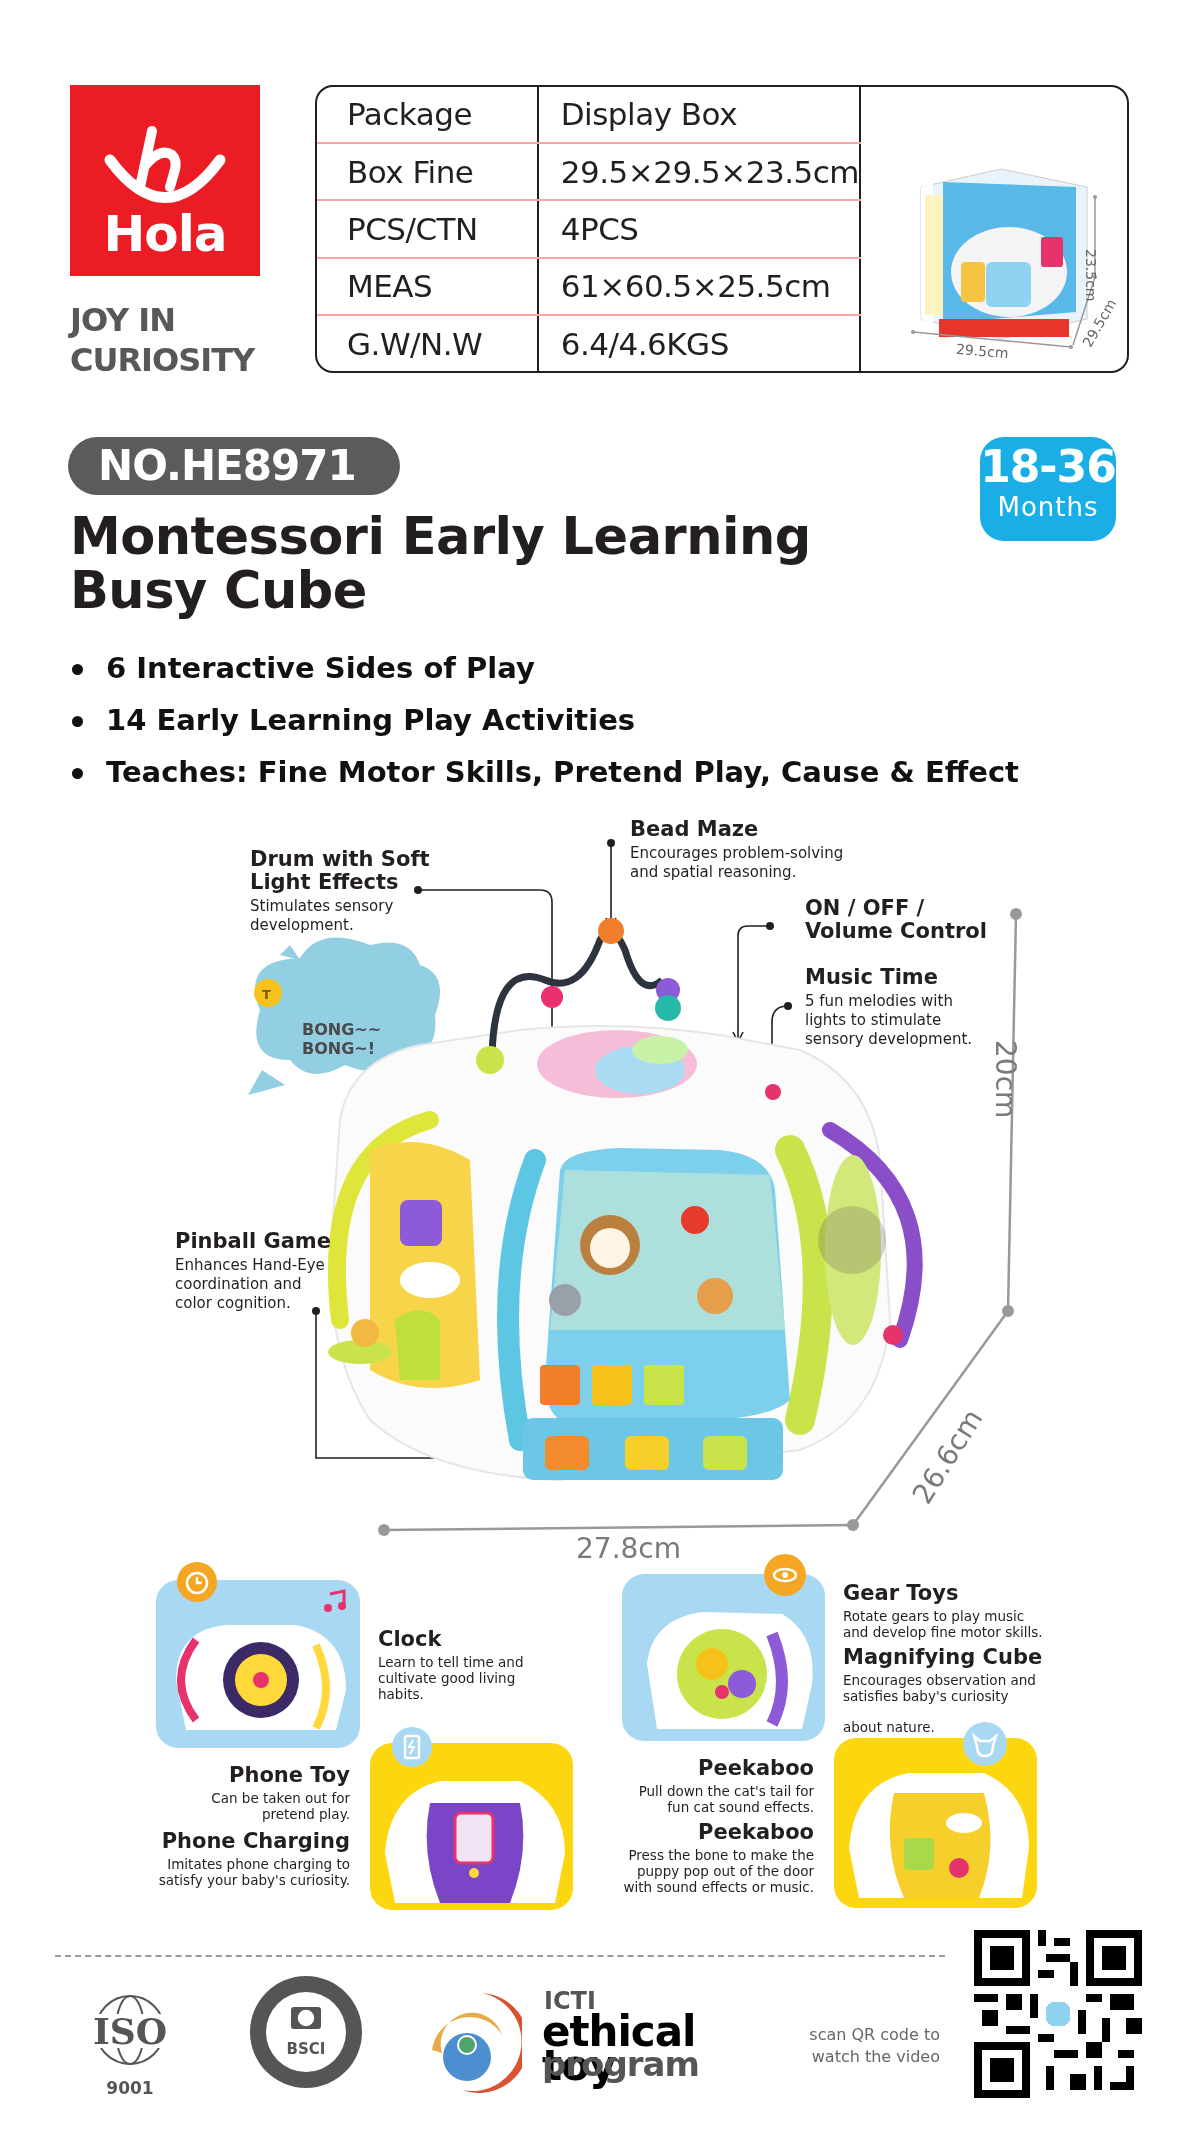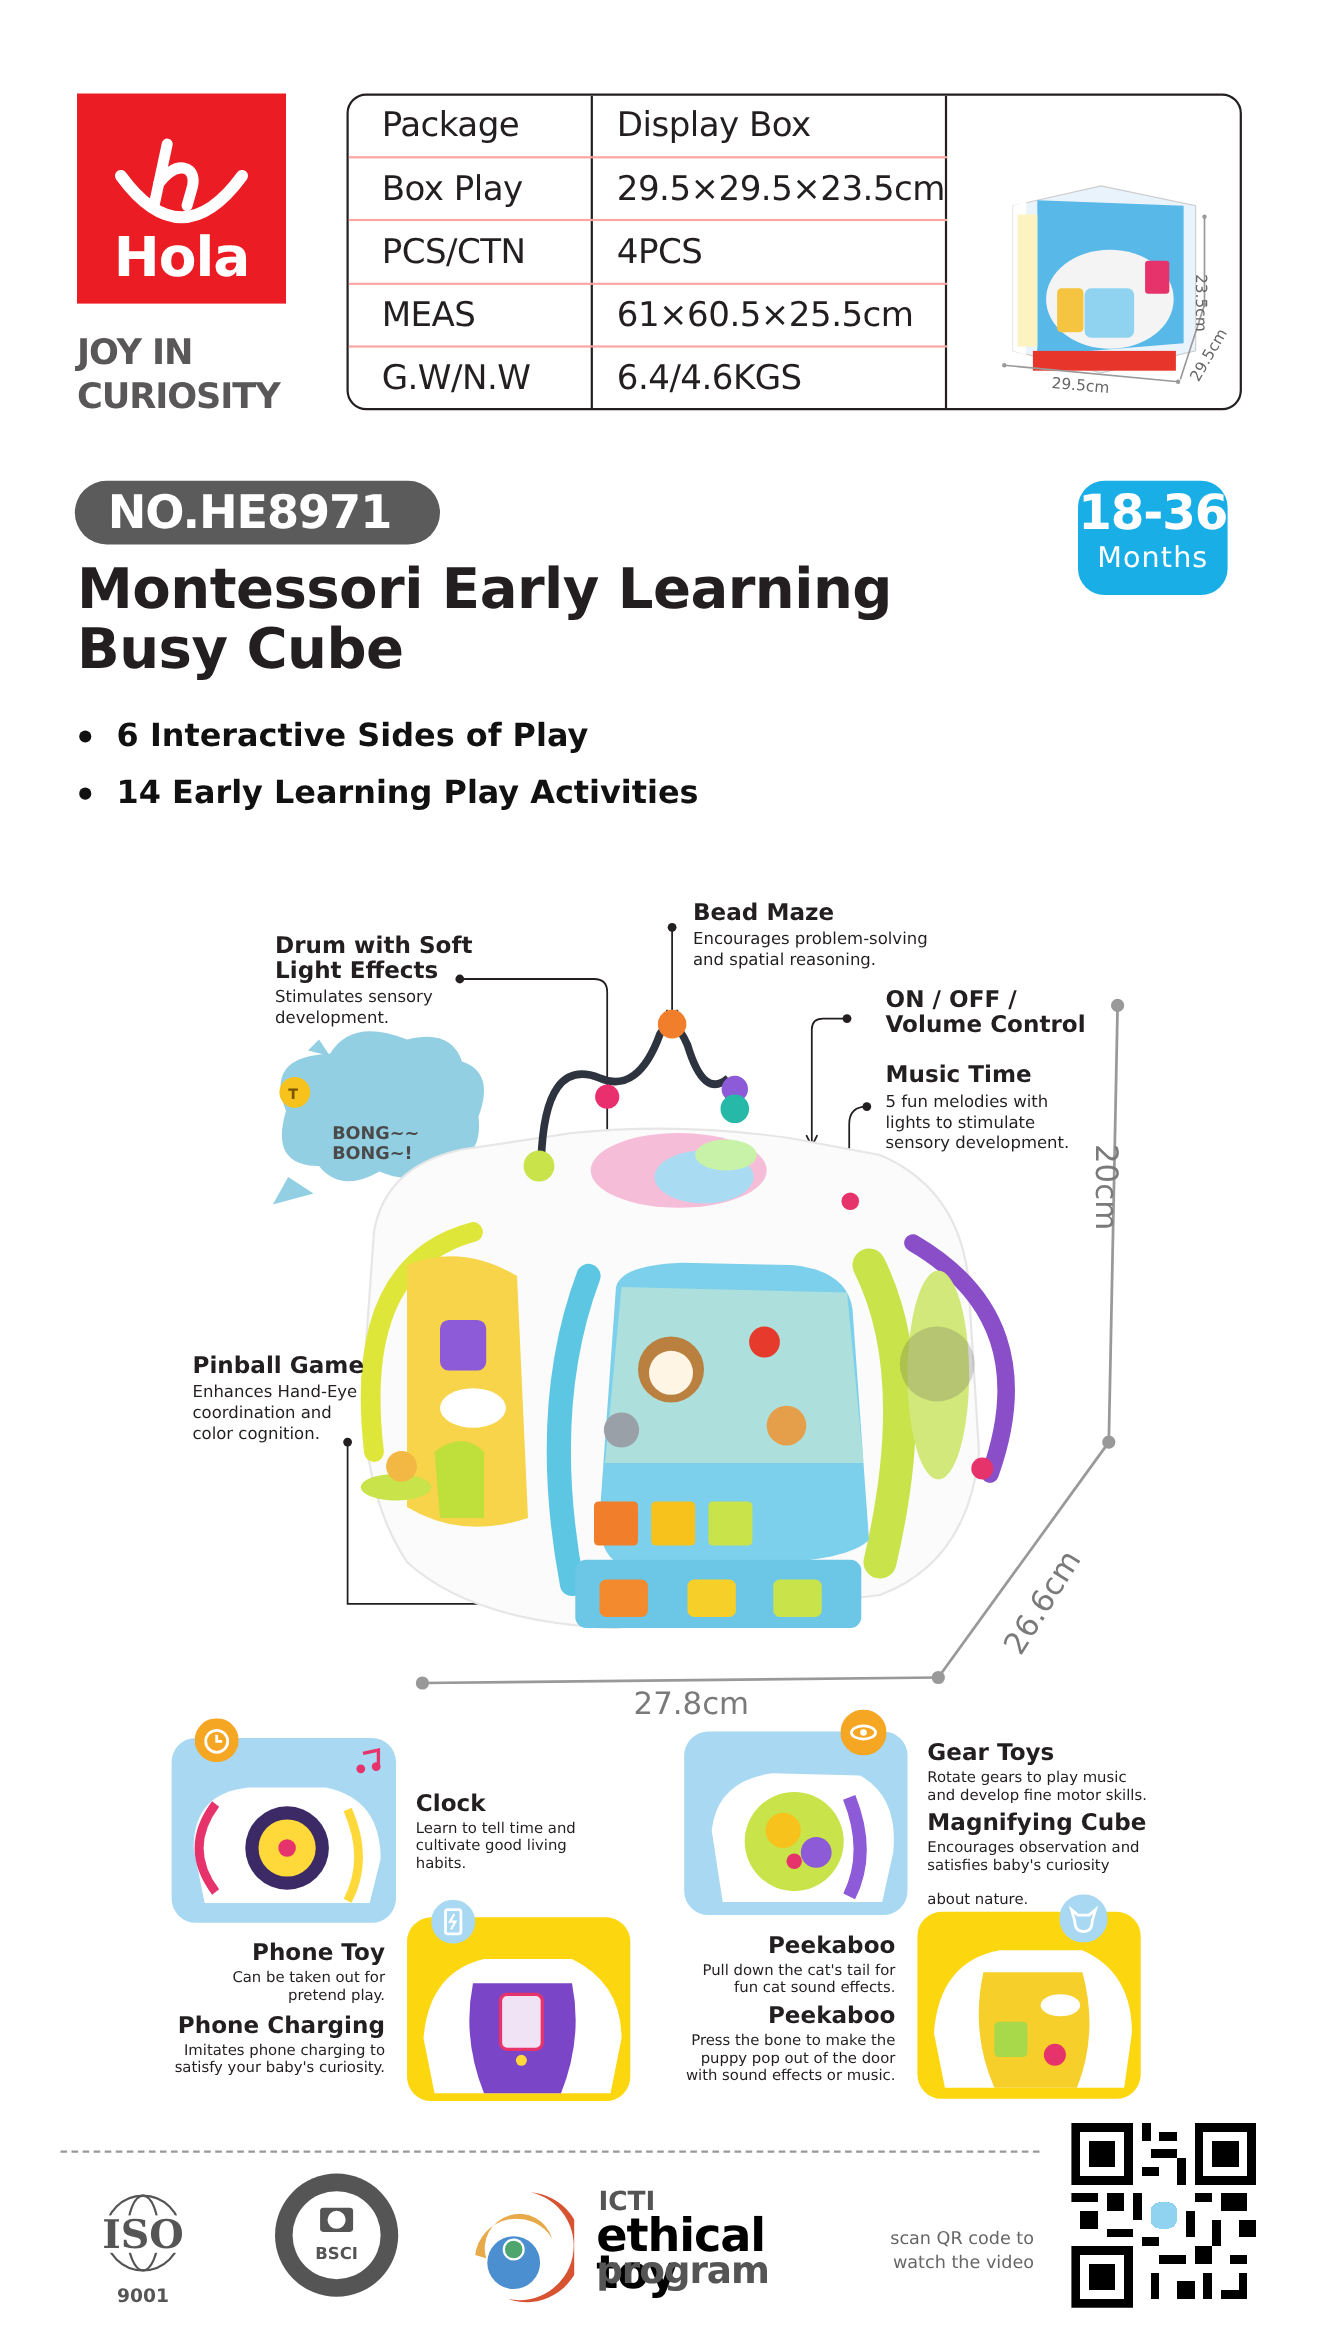--- a/index.html
+++ b/index.html
@@ -60,21 +60,21 @@
 </div>
 
 <div class="abs spec">
   <table>
     <tbody>
       <tr>
           <td class="k">Package</td>
           <td class="v">Display Box</td>
         </tr>
       <tr>
-          <td class="k">Box Play</td>
+          <td class="k">Box Fine</td>
           <td class="v">29.5×29.5×23.5cm</td>
         </tr>
       <tr>
           <td class="k">PCS/CTN</td>
           <td class="v">4PCS</td>
         </tr>
       <tr>
           <td class="k">MEAS</td>
           <td class="v">61×60.5×25.5cm</td>
         </tr>
@@ -111,20 +111,21 @@
 
 <div class="abs pill">NO.HE8971</div>
 <div class="abs age">
   <div class="n">18-36</div>
   <div class="m">Months</div>
 </div>
 <h1 class="abs title">Montessori Early Learning Busy Cube</h1>
 <ul class="abs bullets">
   <li>6 Interactive Sides of Play</li>
   <li>14 Early Learning Play Activities</li>
+  <li>Teaches:  Fine Motor Skills, Pretend Play, Cause &amp; Effect</li>
 </ul>
 
 <svg class="abs" style="left:0; top:800px;" width="1201" height="760" viewBox="0 800 1201 760">
 
   <g stroke="#231f20" stroke-width="1.6" fill="none">
     <path d="M418 890 H540 Q552 890 552 902 V1060"></path>
     <path d="M611 843 V926"></path>
     <path d="M770 926 H748 Q738 926 738 936 V1040"></path>
     <path d="M788 1006 Q772 1006 772 1022 V1085"></path>
     <path d="M316 1311 V1458 H500"></path>

